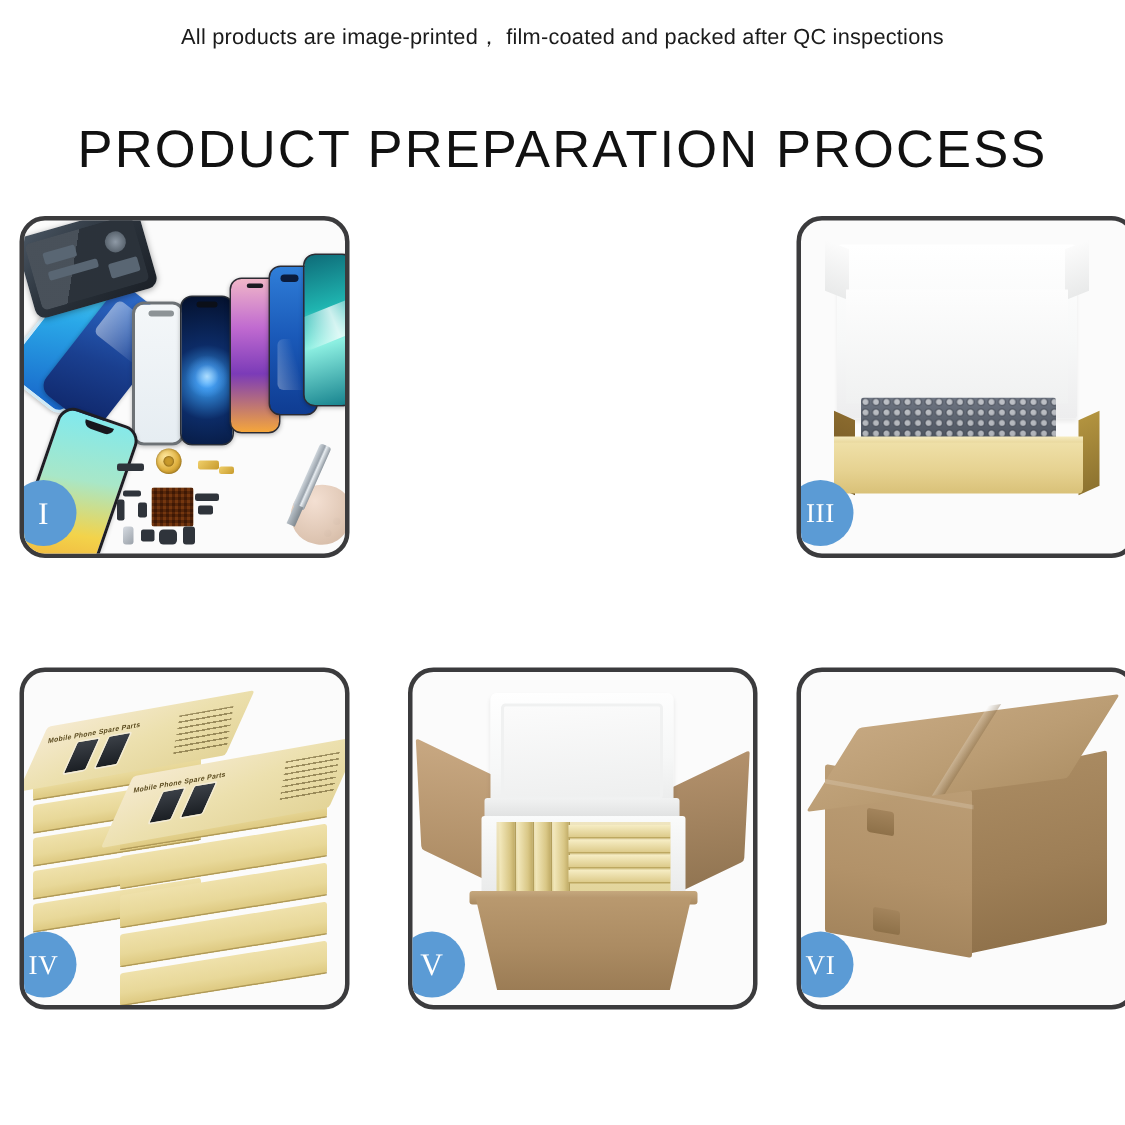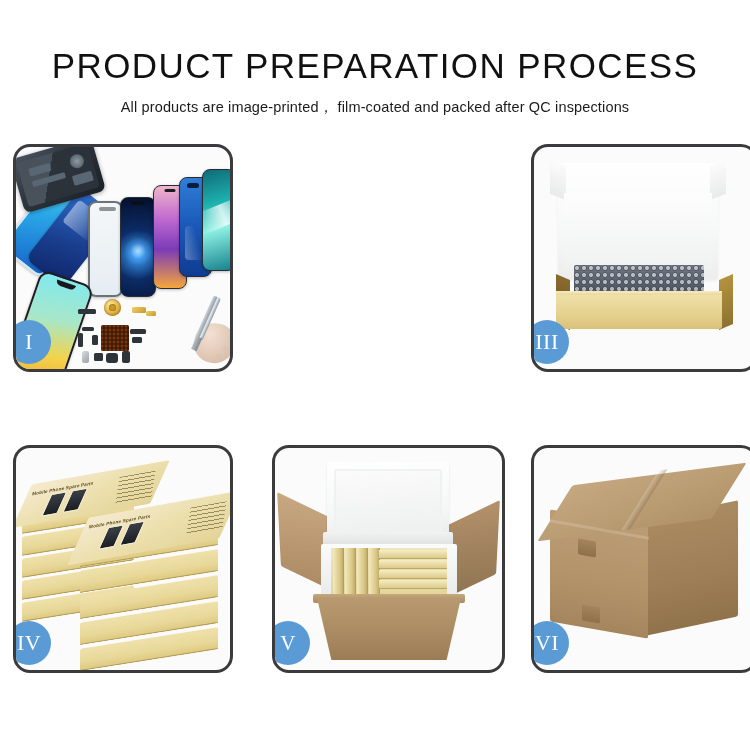--- a/index.html
+++ b/index.html
@@ -65,21 +65,21 @@
     width: 44px; height: 44px;
     border-radius: 50%;
     background: #5b9bd5;
     color: #ffffff;
     font-family: "Liberation Serif", serif;
     font-size: 21px;
     display: flex; align-items: center; justify-content: center;
     letter-spacing: 0.5px;
     z-index: 40;
   }
-  .badge.wide { font-size: 22px; }
+  .badge.wide { font-size: 18px; }
 
   
   .ph { position: absolute; border-radius: 7px; overflow: hidden;
         box-shadow: 0 1px 3px rgba(0,0,0,0.25); }
 
   
   #p1-blue1 {
     left: 8px; top: 30px; width: 52px; height: 96px;
     transform: rotate(38deg);
     background: linear-gradient(150deg,#63e2f5 0%,#2aa8e8 40%,#1763c8 100%);
@@ -497,22 +497,22 @@
     background: rgba(255,255,255,.16);
     transform: skewY(10deg);
   }
 </style>
 </head>
 <body>
 
 <div id="page">
 
   <div id="header">
+    <div id="subtitle">All products are image-printed， film-coated and packed after QC inspections</div>
     <div id="title">PRODUCT PREPARATION PROCESS</div>
-    <div id="subtitle">All products are image-printed， film-coated and packed after QC inspections</div>
   </div>
 
   <div id="grid">
 
     <div class="panel p1">
       <div class="stage">
         <div class="ph" id="p1-blue1"></div>
         <div class="ph" id="p1-blue2"></div>
         <div class="ph" id="p1-prot"></div>
         <div class="ph" id="p1-dark">

